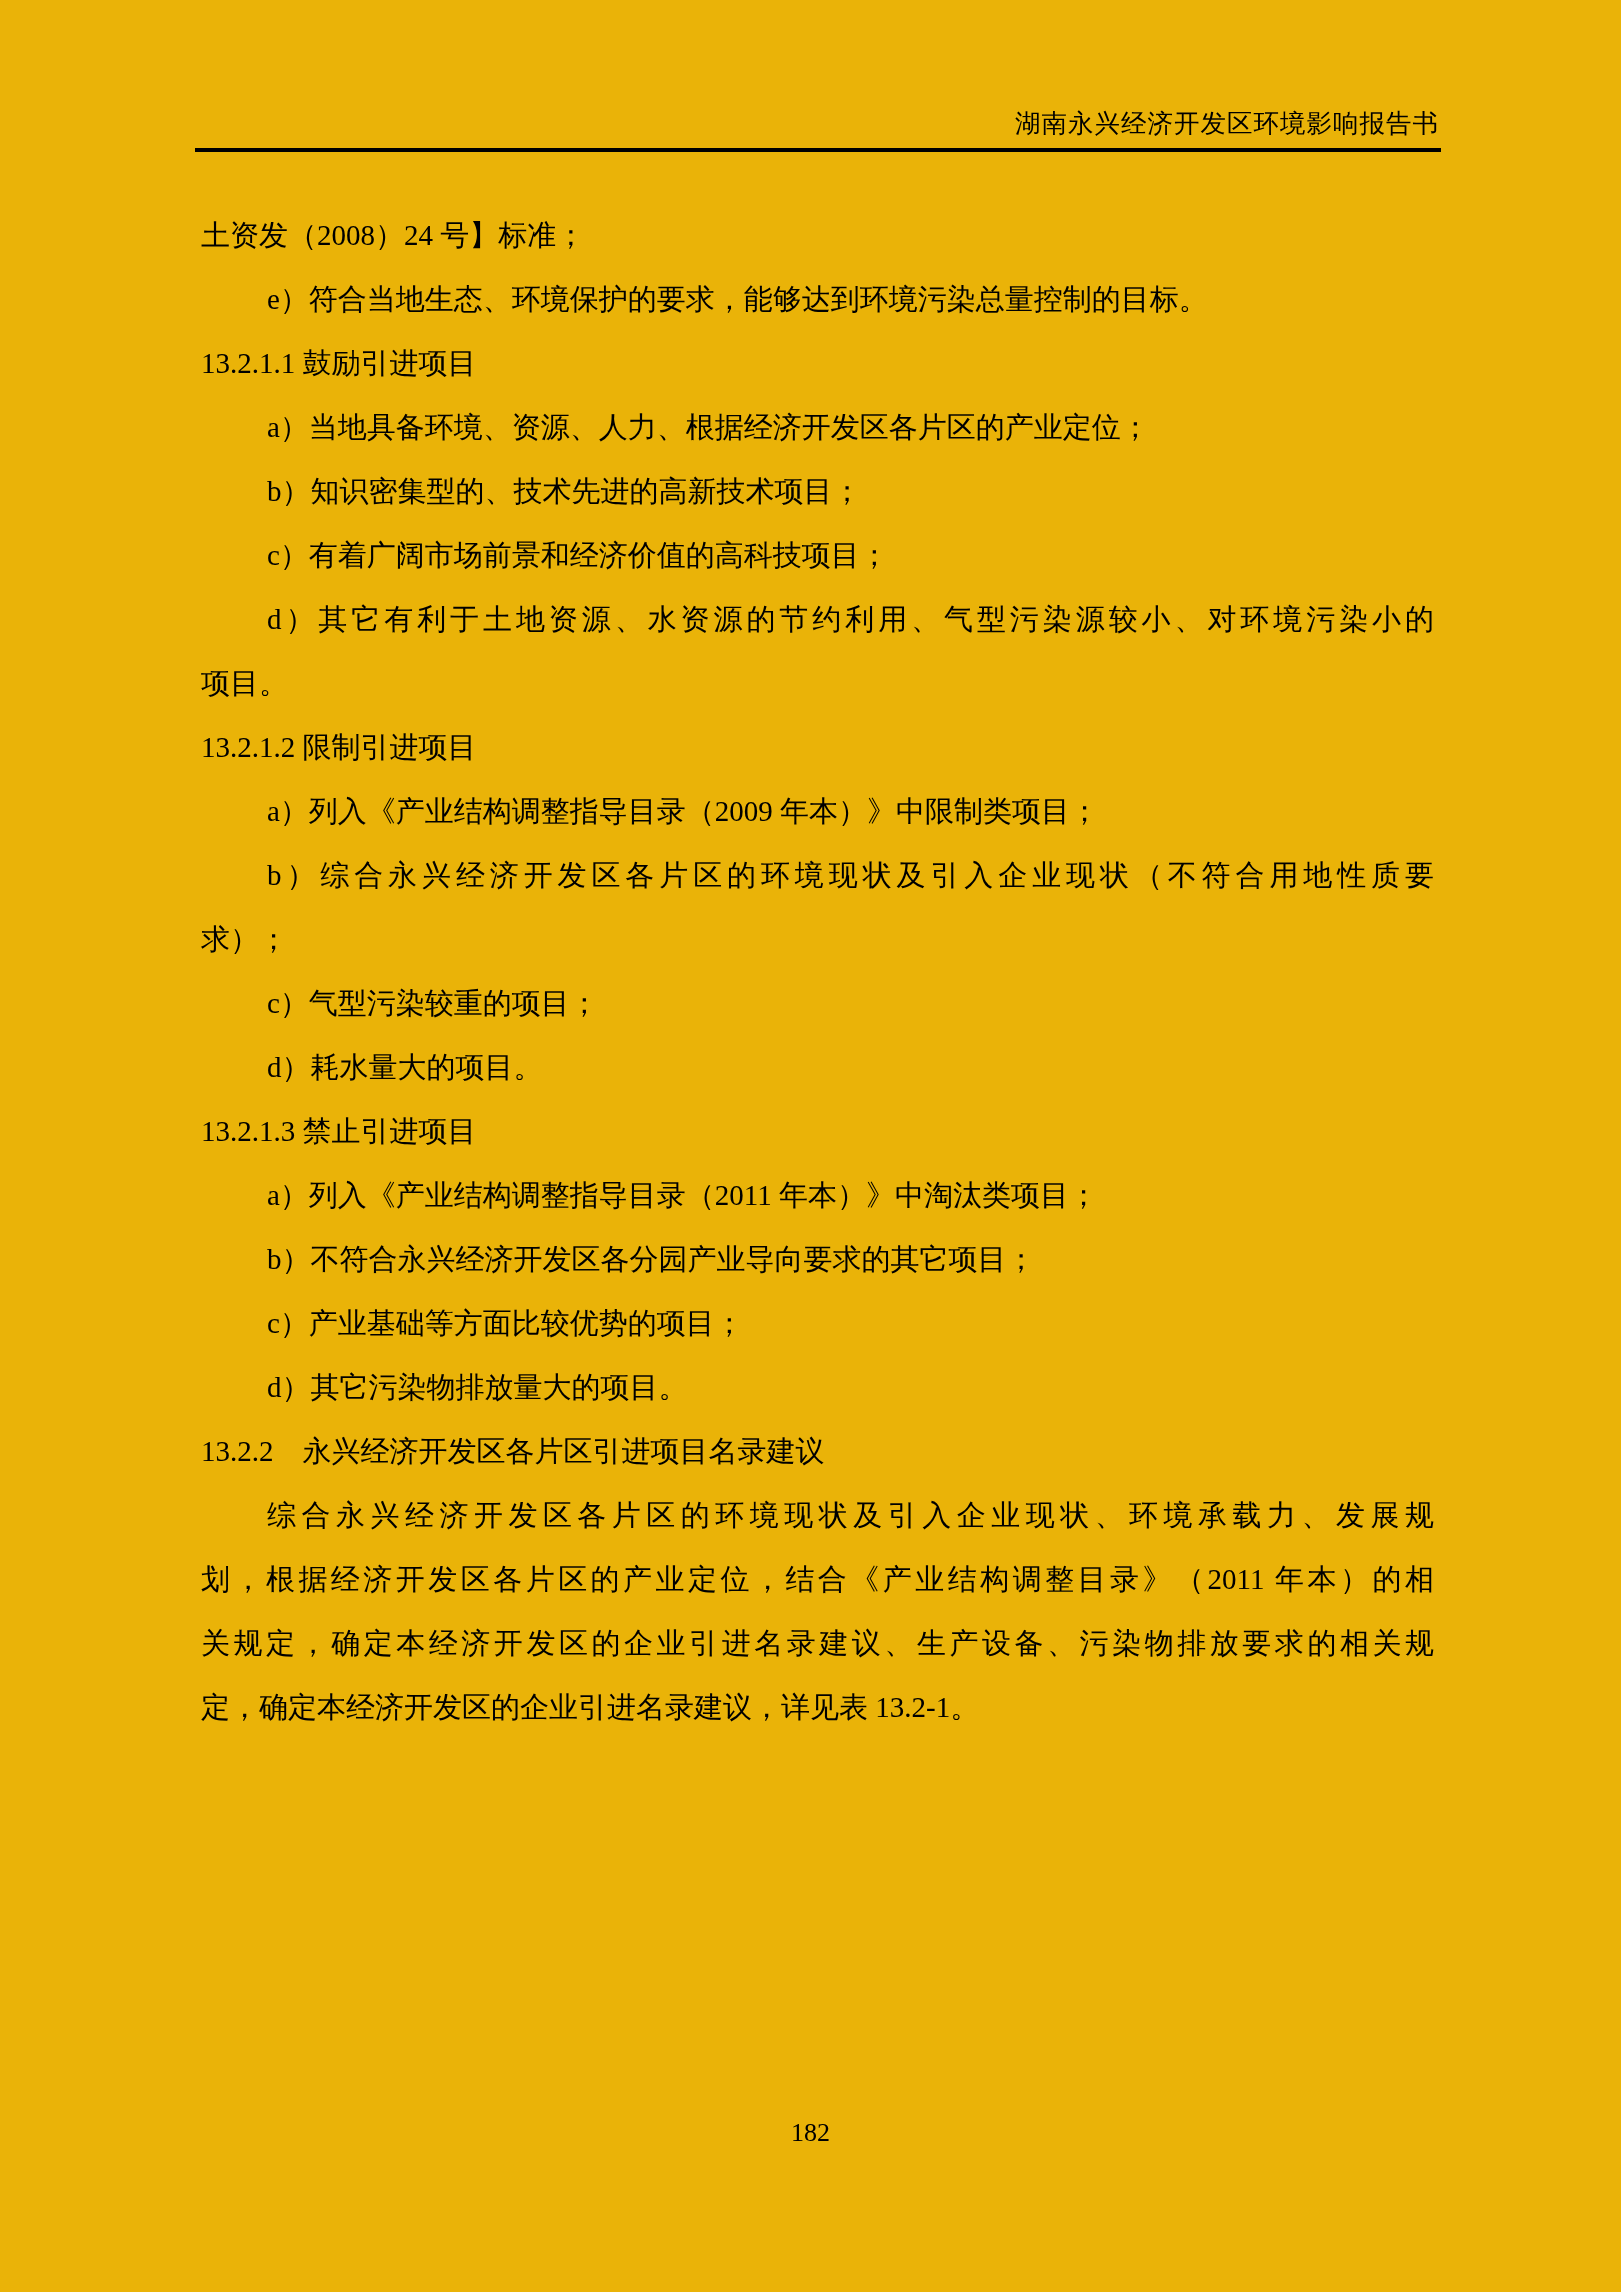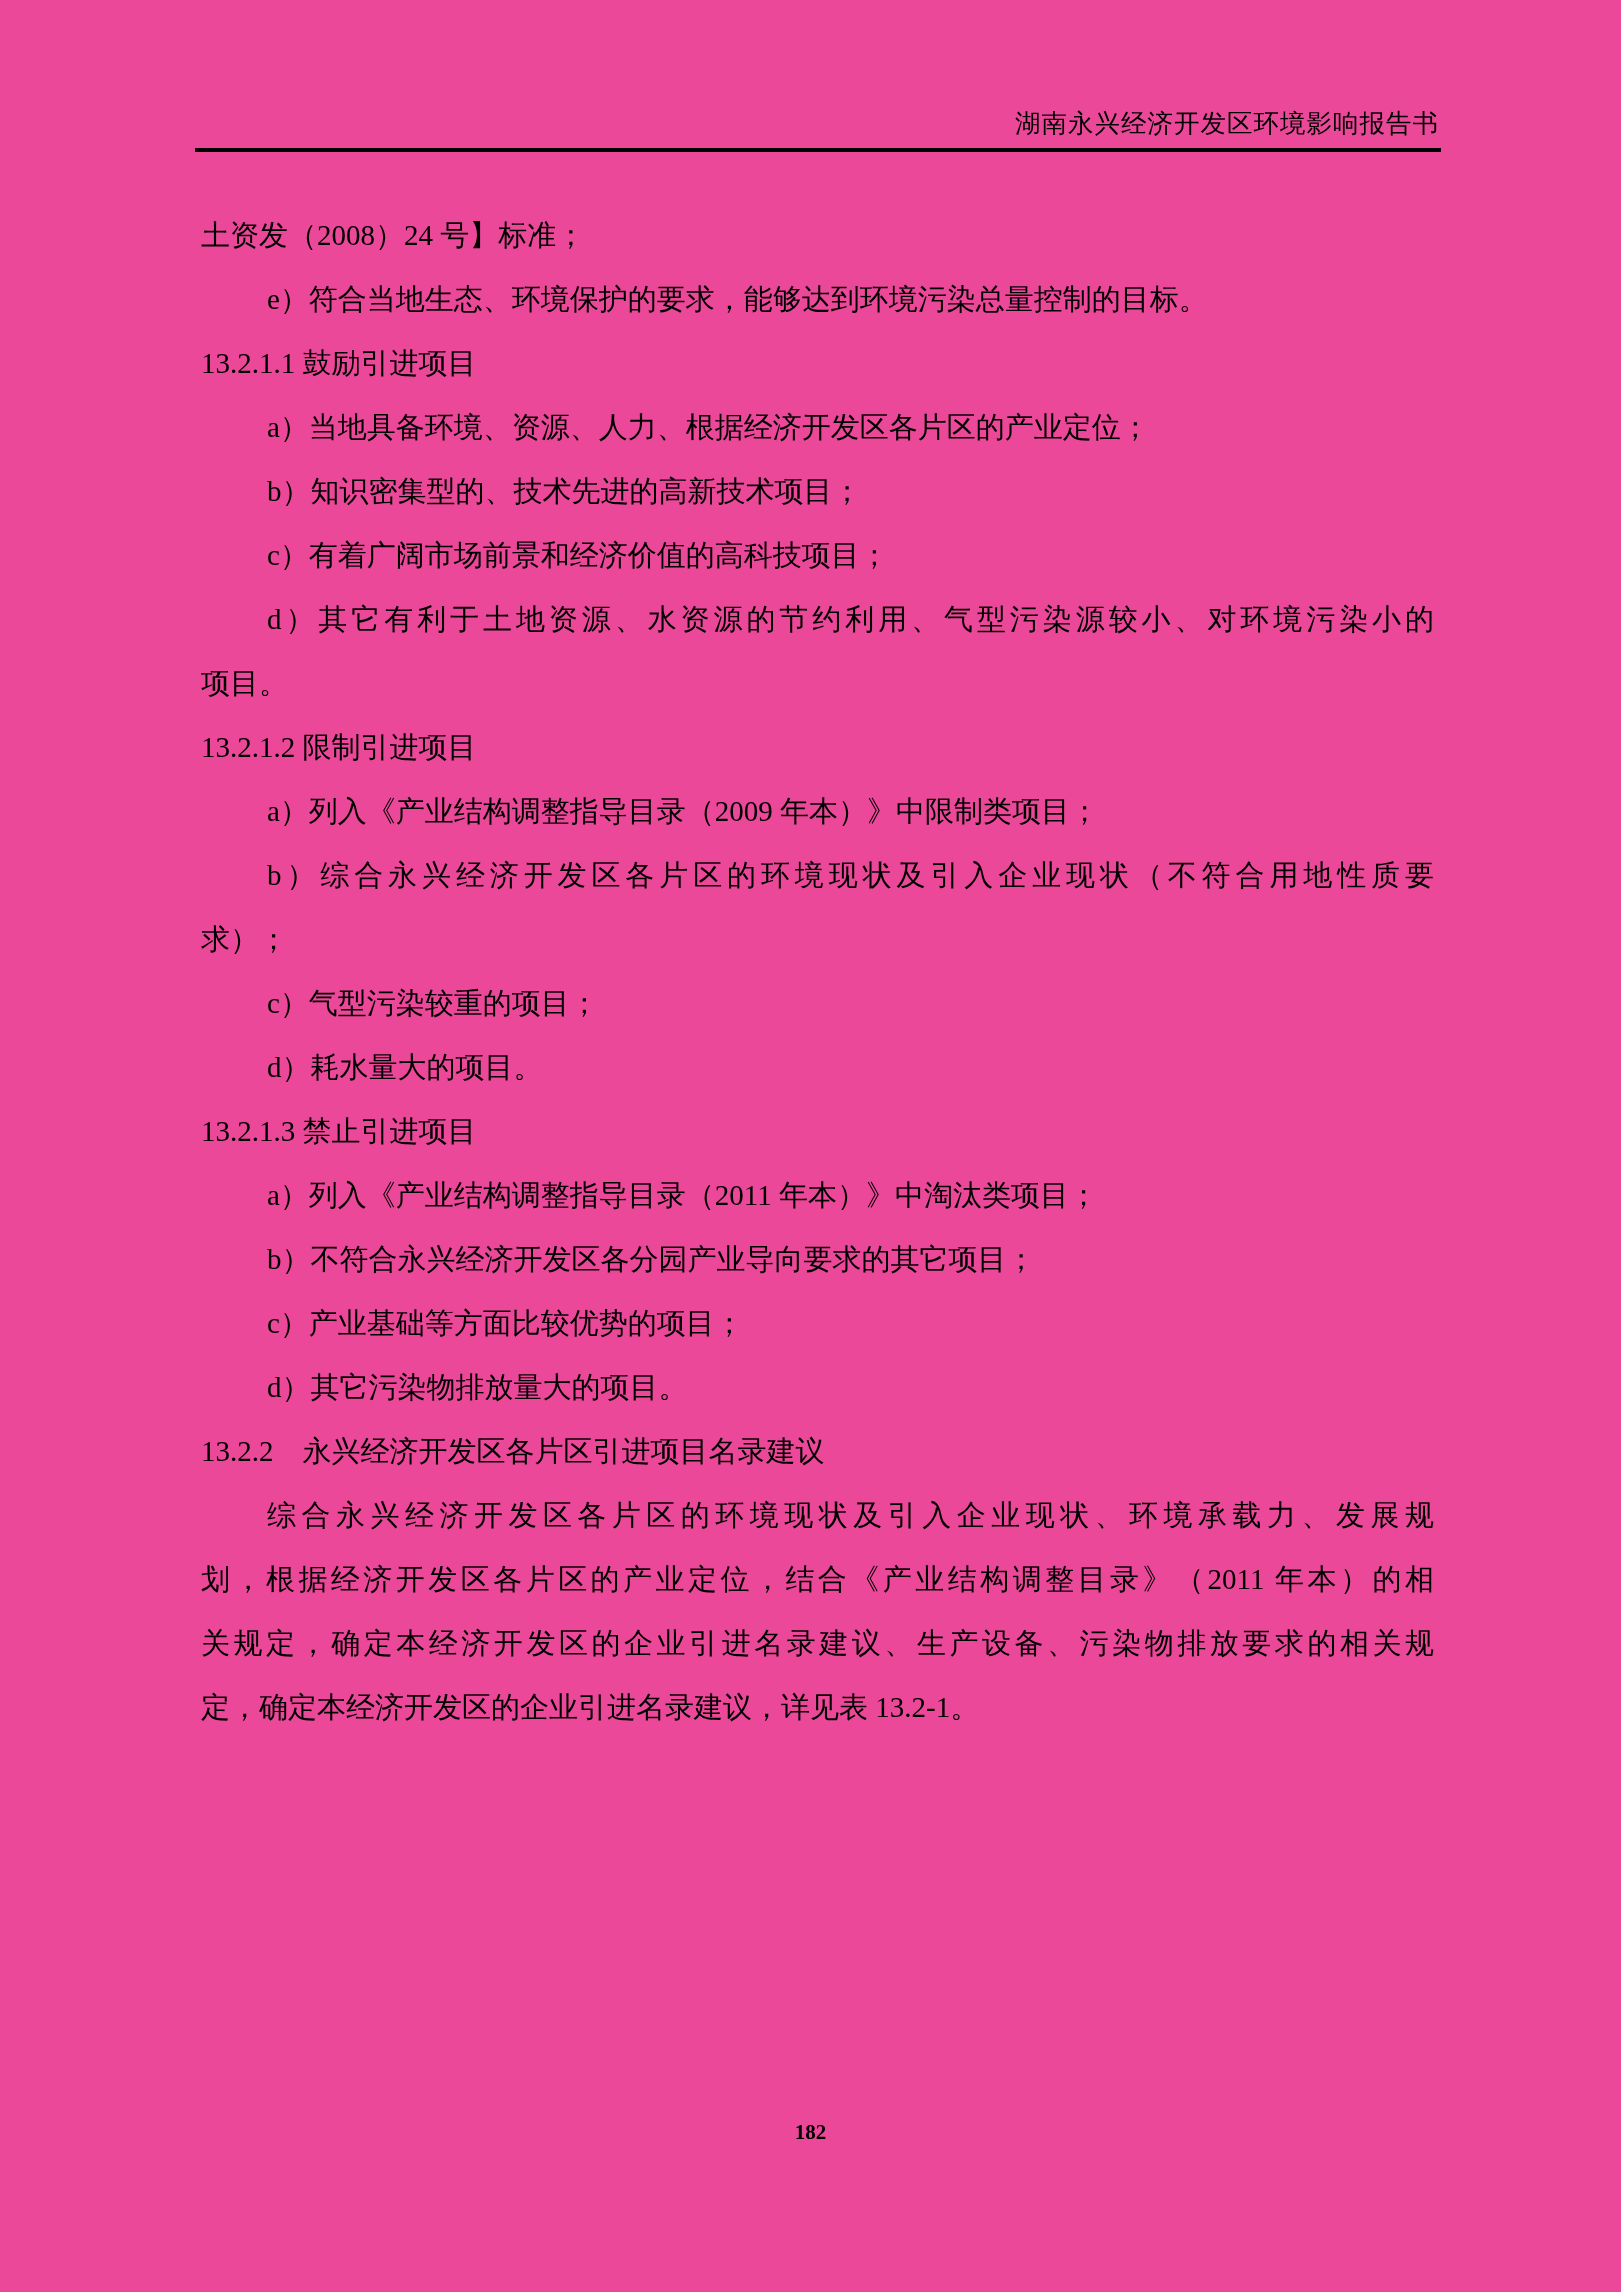--- a/index.html
+++ b/index.html
@@ -5,21 +5,21 @@
   html, body {
     margin: 0;
     padding: 0;
     background: #888;
   }
   .page {
     position: relative;
     width: 1621px;
     height: 2293px;
     margin: 0 auto;
-    background: #ec4899;
+    background: #eab308;
     color: #000000;
     font-family: "Liberation Serif", "DejaVu Serif", serif;
     overflow: hidden;
   }
   .header {
     position: absolute;
     left: 201px;
     top: 106px;
     width: 1238px;
     text-align: right;
@@ -56,23 +56,22 @@
     text-align: justify;
     text-align-last: justify;
     text-justify: inter-character;
   }
   .footer {
     position: absolute;
     left: 0;
     top: 2115px;
     width: 1621px;
     text-align: center;
-    font-size: 21px;
+    font-size: 26px;
     line-height: 35px;
-    font-weight: bold;
   }
 </style>
 </head>
 <body>
 
 <div class="page">
   <div class="header">
     <span>湖南永兴经济开发区环境影响报告书</span>
   </div>
   <div class="header-rule"></div>

